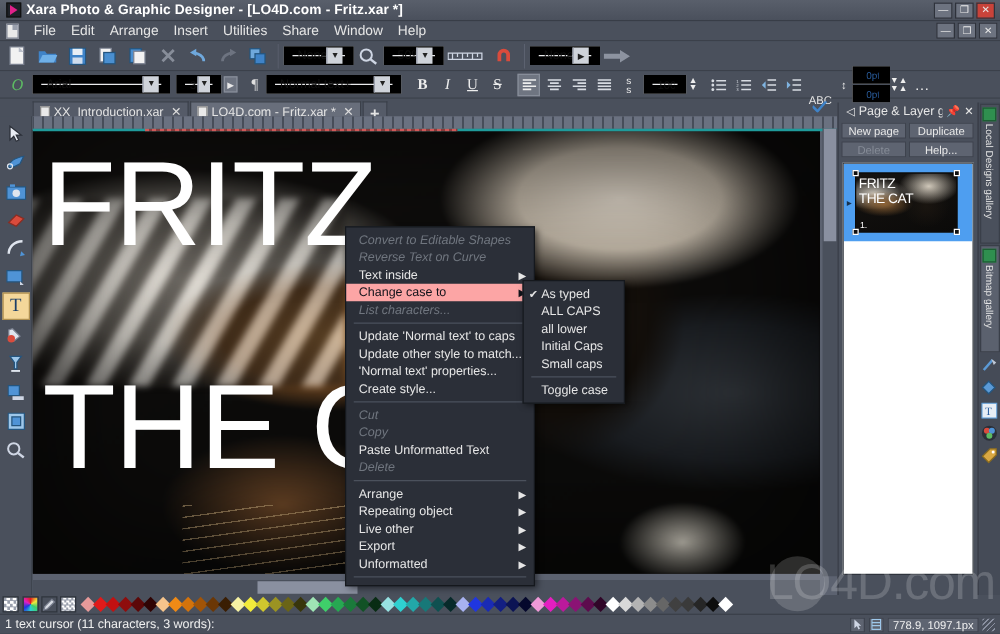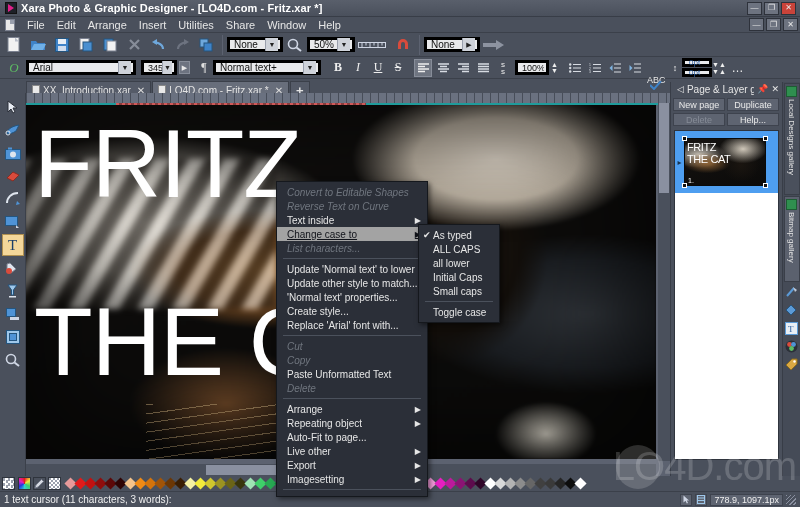--- a/index.html
+++ b/index.html
@@ -53,21 +53,21 @@
   .toolbar-std{
     height:24px;background:#4a505c;display:flex;align-items:center;
     padding:0 2px;border-bottom:1px solid #3b404a; gap:0px;
   }
   .tbtn{
     width:22px;height:20px;display:flex;align-items:center;justify-content:center;
     margin:0 1px;
   }
   .sep{ width:1px;height:20px;background:#383d47;border-right:1px solid #5c6270;margin:0 4px;}
   .combo{
-    height:15px;background:#e9eaec;border:3px solid #000000;color:#111;
+    height:15px;background:#e9eaec;border:7px solid #000000;color:#111;
     display:flex;align-items:center;font-size:10px;padding:0 2px 0 4px;
     position:relative;
   }
   .combo .cv{flex:1;white-space:nowrap;overflow:hidden;}
   .combo .arw{
     width:13px;height:13px;background:#cfd3da;border-left:1px solid #9aa0ad;
     display:flex;align-items:center;justify-content:center;font-size:7px;color:#222;
   }
   .toolbar-txt{
     height:22px;background:#4a505c;display:flex;align-items:center;
@@ -157,21 +157,21 @@
     position:absolute;left:276px;top:181px;width:152px;
     background:#2b2f38;border:1px solid #15181d;
     padding:3px 0;font-size:10px;color:#e6e6e6;z-index:50;
     box-shadow:2px 2px 5px rgba(0,0,0,.5);
   }
   .ctxmenu .item{
     height:14px;display:flex;align-items:center;padding:0 6px 0 10px;white-space:nowrap;
   }
   .ctxmenu .item .arrow{margin-left:auto;font-size:8px;}
   .ctxmenu .item.dis{color:#70767f;font-style:italic;}
-  .ctxmenu .item.hl{background:#a3a3a3;color:#11131a;text-decoration:underline;}
+  .ctxmenu .item.hl{background:#fca5a5;color:#11131a;}
   .ctxmenu .divider{height:1px;background:#4b515c;margin:3px 6px;}
 
   .submenu{
     position:absolute;left:418px;top:224px;width:82px;
     background:#2b2f38;border:1px solid #15181d;padding:3px 0;
     font-size:10px;color:#e6e6e6;z-index:60;box-shadow:2px 2px 5px rgba(0,0,0,.5);
   }
   .submenu .item{height:14px;display:flex;align-items:center;padding:0 6px 0 14px;position:relative;white-space:nowrap;}
   .submenu .item .chk{position:absolute;left:4px;font-size:9px;}
   .submenu .divider{height:1px;background:#4b515c;margin:3px 6px;}
@@ -607,33 +607,30 @@
       </div>
       <div class="item hl">
         <span>Change case to</span>
         <span class="arrow">▶</span>
       </div>
       <div class="item dis">
         <span>List characters...</span>
       </div>
       <div class="divider"></div>
       <div class="item">
-        <span>Update 'Normal text' to lower</span>
+        <span>Update 'Normal text' to caps</span>
       </div>
       <div class="item">
         <span>Update other style to match...</span>
       </div>
       <div class="item">
         <span>'Normal text' properties...</span>
       </div>
       <div class="item">
         <span>Create style...</span>
-      </div>
-      <div class="item">
-        <span>Replace 'Arial' font with...</span>
       </div>
       <div class="divider"></div>
       <div class="item dis">
         <span>Cut</span>
       </div>
       <div class="item dis">
         <span>Copy</span>
       </div>
       <div class="item">
         <span>Paste Unformatted Text</span>
@@ -644,32 +641,29 @@
       <div class="divider"></div>
       <div class="item">
         <span>Arrange</span>
         <span class="arrow">▶</span>
       </div>
       <div class="item">
         <span>Repeating object</span>
         <span class="arrow">▶</span>
       </div>
       <div class="item">
-        <span>Auto-Fit to page...</span>
-      </div>
-      <div class="item">
         <span>Live other</span>
         <span class="arrow">▶</span>
       </div>
       <div class="item">
         <span>Export</span>
         <span class="arrow">▶</span>
       </div>
       <div class="item">
-        <span>Imagesetting</span>
+        <span>Unformatted</span>
         <span class="arrow">▶</span>
       </div>
       <div class="divider"></div>
     </div>
 
   <div class="submenu" id="submenu">
       <div class="item">
         <span class="chk">✔</span>
         <span>As typed</span>
       </div>

